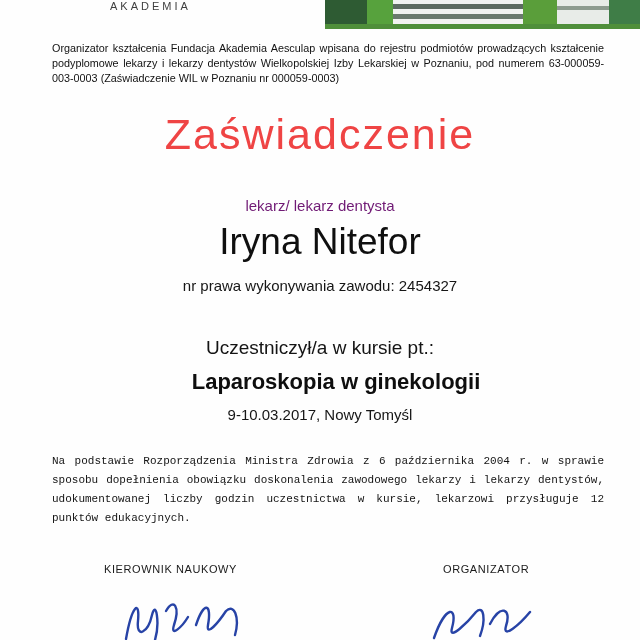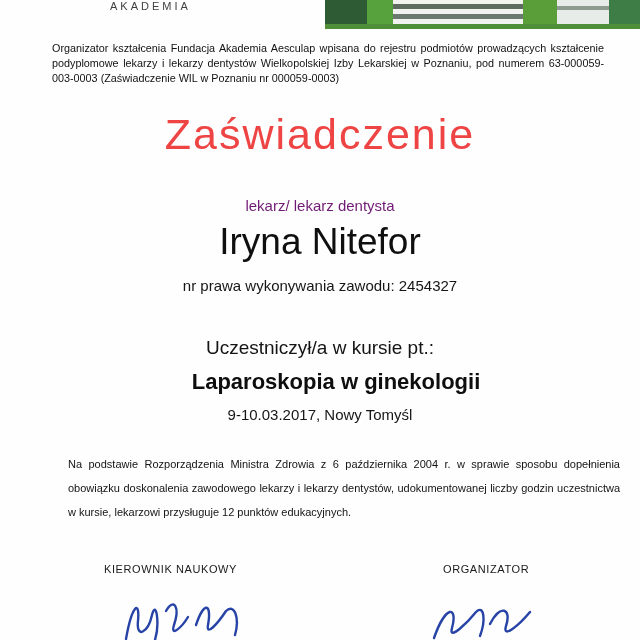--- a/index.html
+++ b/index.html
@@ -57,22 +57,22 @@
       position: absolute; top: 369px; left: 0; width: 100%;
       text-align: center; font-size: 22px; font-weight: bold; color: #0e0e0e; padding-left: 16px;
     }
 
     .course-date {
       position: absolute; top: 406px; left: 0; width: 100%;
       text-align: center; font-size: 15px; color: #161616;
     }
 
     .legal {
-      position: absolute; top: 452px; left: 68px; width: 552px;
-      font-size: 11px; line-height: 24px; text-align: justify; color: #131313;
+      position: absolute; top: 452px; left: 52px; width: 552px;
+      font-size: 11px; line-height: 19px; text-align: justify; color: #131313; font-family: Liberation Mono, monospace;
     }
 
     .sig-label-left {
       position: absolute; top: 563px; left: 104px;
       font-size: 11px; letter-spacing: 0.6px; color: #1a1a1a;
     }
     .sig-label-right {
       position: absolute; top: 563px; left: 443px;
       font-size: 11px; letter-spacing: 0.6px; color: #1a1a1a; text-align: center;
     }

